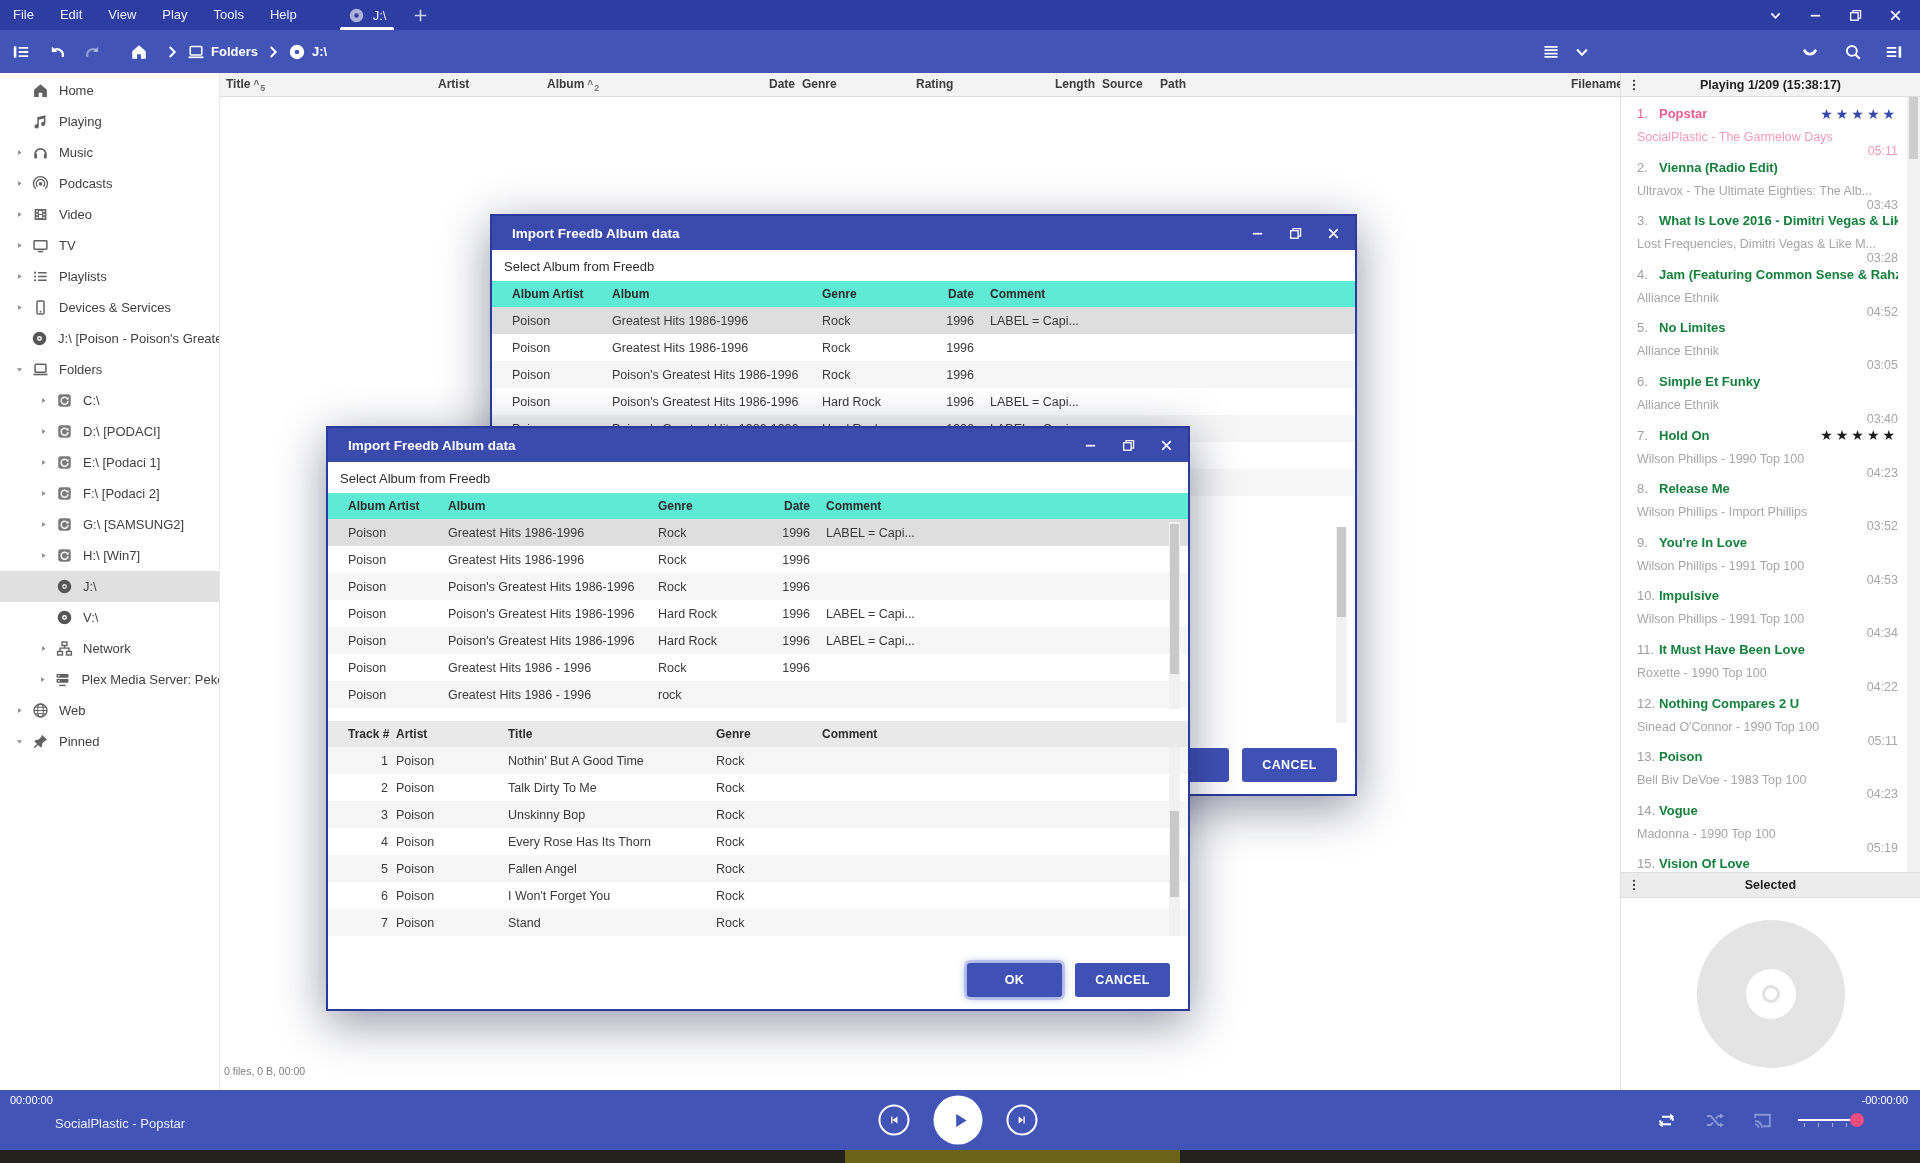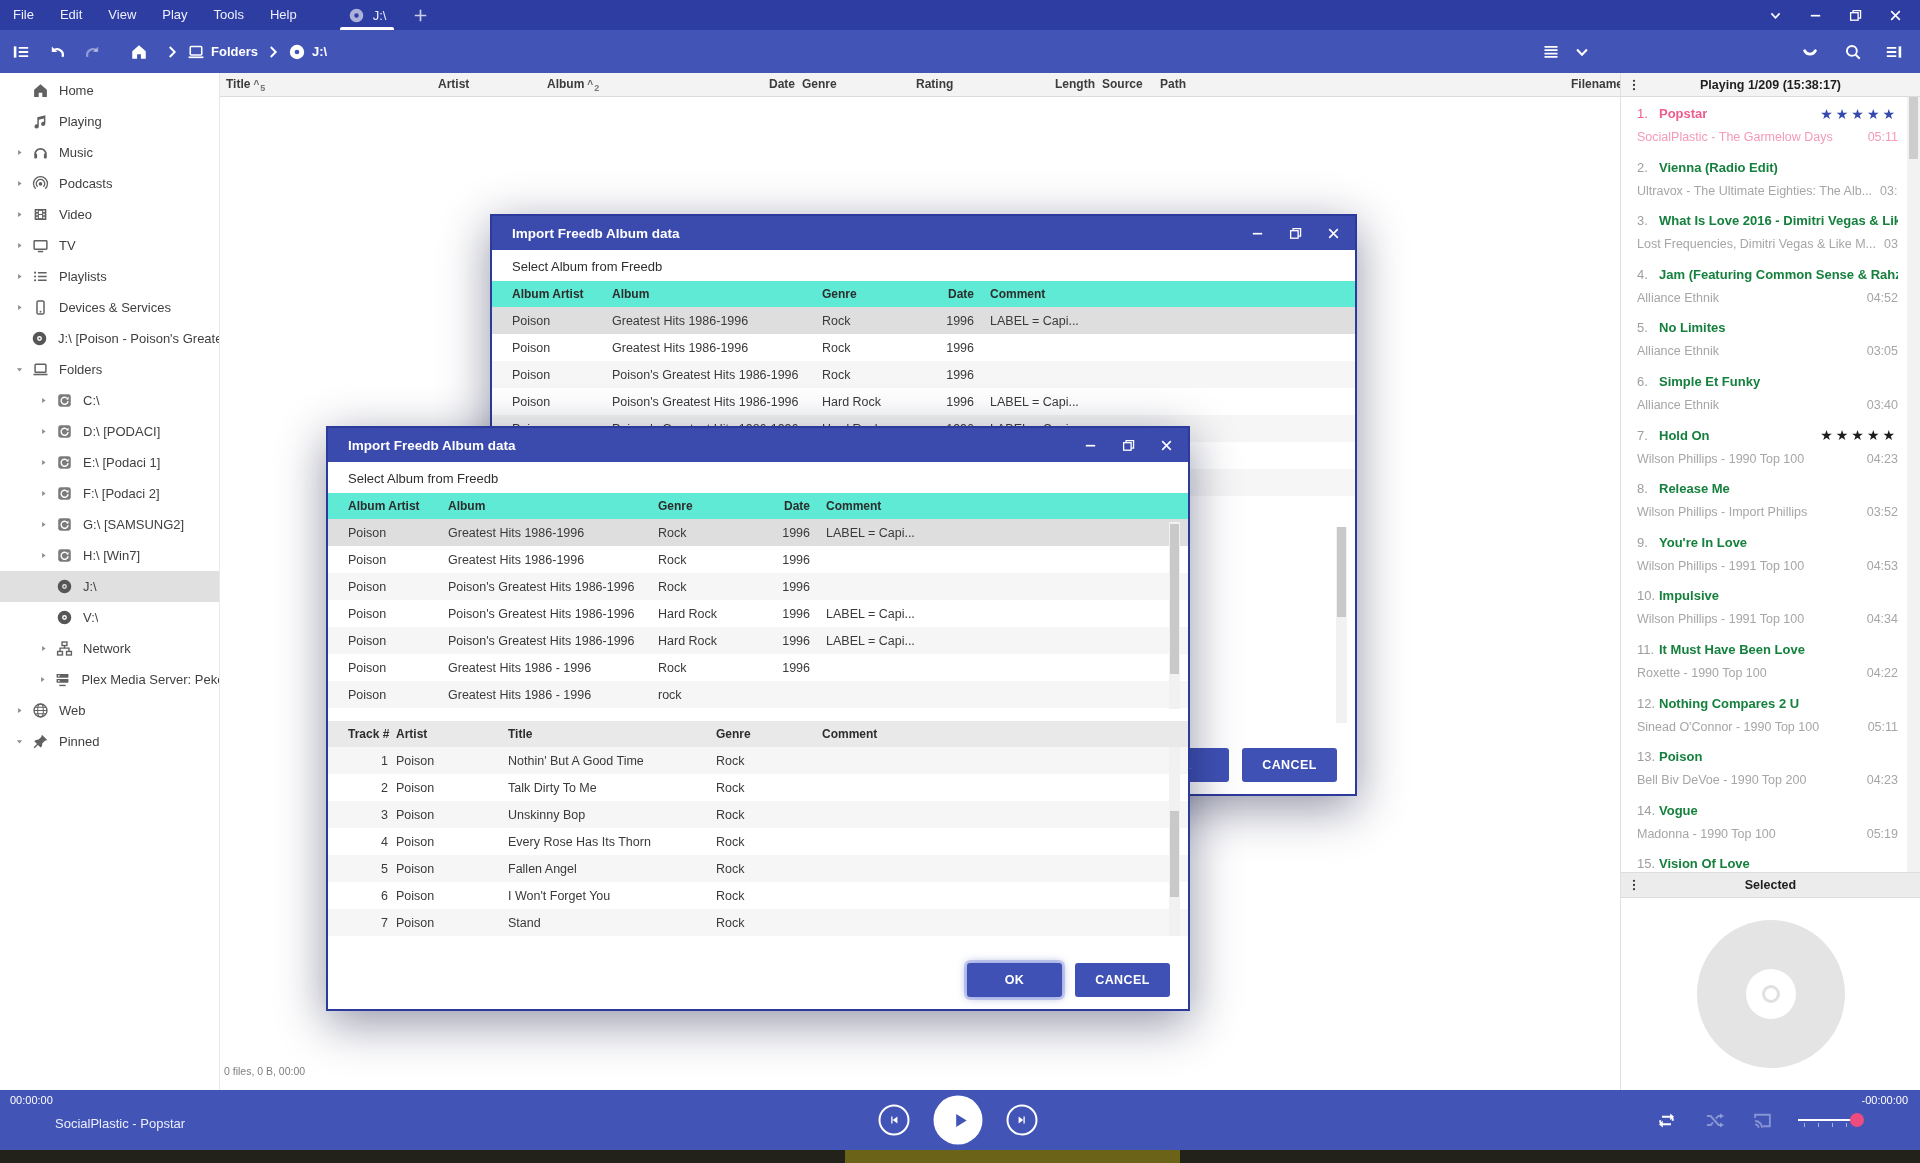--- a/index.html
+++ b/index.html
@@ -66,21 +66,21 @@
   .rp-header .dots{width:26px;display:flex;justify-content:center;color:#3a3a3a;}
   .rp-header .dots svg{width:14px;height:14px;}
   .rp-title{flex:1;text-align:center;font-size:12.5px;font-weight:bold;color:#1e1e1e;margin-right:26px;}
   .playlist{position:absolute;left:0;top:24px;width:287px;height:775px;overflow:hidden;}
   .pl-item{height:53.6px;padding:7px 10px 0 16px;}
   .pl-line1{display:flex;align-items:center;height:19px;white-space:nowrap;overflow:hidden;}
   .pl-num{color:#9e9e9e;font-size:13px;min-width:22px;}
   .pl-title{font-size:13px;font-weight:bold;color:#15803d;overflow:hidden;}
   .pl-stars{margin-left:auto;font-size:14px;letter-spacing:3px;color:#3649ad;flex:none;padding-left:6px;}
   .pl-stars.black{color:#1d1d1d;}
-  .pl-line2{display:flex;margin-top:7px;font-size:12.5px;color:#a6a6a6;white-space:nowrap;overflow:hidden;}
+  .pl-line2{display:flex;margin-top:7px;font-size:12.5px;color:#a6a6a6;white-space:nowrap;overflow:hidden;flex-direction:column;}
   .pl-dur{margin-left:auto;padding-left:8px;}
   .pl-item.playing .pl-num,.pl-item.playing .pl-title{color:#ee5c8d;}
   .pl-item.playing .pl-line2{color:#f49ab8;}
   .rp-scroll{position:absolute;right:0;top:24px;width:13px;height:775px;background:#f2f2f2;}
   .rp-scroll .thumb{margin:0 2px;height:62px;background:#cdcdcd;}
   .rp-selected{position:absolute;left:0;top:799px;right:0;height:26px;background:#ececec;
                border-top:1px solid #ddd;border-bottom:1px solid #ddd;display:flex;align-items:center;}
   .rp-selected .dots{width:26px;display:flex;justify-content:center;color:#3a3a3a;}
   .rp-selected .dots svg{width:14px;height:14px;}
   .rp-selected .sel-title{flex:1;text-align:center;font-size:12.5px;font-weight:bold;color:#1e1e1e;margin-right:26px;}
@@ -115,21 +115,21 @@
 
   
   .dialog{position:absolute;background:#fff;border:2px solid #2c3a9c;box-shadow:0 12px 45px rgba(15,20,60,.45);}
   #dlg-back{left:490px;top:214px;width:867px;height:582px;z-index:40;}
   #dlg-front{left:326px;top:426px;width:864px;height:585px;z-index:50;}
   .dlg-title{height:34px;background:#3a4aad;color:#fff;display:flex;align-items:center;
              padding:0 14px 0 20px;font-size:13.5px;font-weight:bold;}
   .dlg-winbtns{margin-left:auto;display:flex;align-items:center;gap:23px;}
   .dlg-winbtns .wbtn{color:#fff;display:flex;}
   .dlg-winbtns .wbtn svg{width:15px;height:15px;}
-  .dlg-sub{padding:9px 20px 7px;font-size:13px;color:#2e2e2e;}
+  .dlg-sub{padding:9px 12px 7px;font-size:13px;color:#2e2e2e;}
   .arow{display:grid;grid-template-columns:100px 210px 90px 62px 16px 1fr;padding-left:20px;
         height:27px;align-items:center;font-size:12.5px;color:#3a3a3a;white-space:nowrap;}
   .arow.ahead{height:26px;background:#5eead4;font-weight:bold;font-size:12px;color:#2d2d2d;}
   .arow.alt{background:#f6f6f6;}
   .arow.sel{background:#dedede;}
   .arow .c-date{text-align:right;}
   .arow .c-comment{grid-column:6;overflow:hidden;}
   .trow{display:grid;grid-template-columns:40px 8px 112px 208px 106px 1fr;padding-left:20px;
         height:27px;align-items:center;font-size:12.5px;color:#3a3a3a;white-space:nowrap;}
   .trow.thead{height:26px;background:#e9e9e9;font-weight:bold;font-size:12px;color:#2d2d2d;}
@@ -732,21 +732,21 @@
             <span class="pl-artist">Sinead O'Connor - 1990 Top 100</span>
             <span class="pl-dur">05:11</span>
           </div>
         </div>
         <div class="pl-item">
           <div class="pl-line1">
             <span class="pl-num">13.</span>
             <span class="pl-title">Poison</span>
           </div>
           <div class="pl-line2">
-            <span class="pl-artist">Bell Biv DeVoe - 1990 Top 200</span>
+            <span class="pl-artist">Bell Biv DeVoe - 1983 Top 100</span>
             <span class="pl-dur">04:23</span>
           </div>
         </div>
         <div class="pl-item">
           <div class="pl-line1">
             <span class="pl-num">14.</span>
             <span class="pl-title">Vogue</span>
           </div>
           <div class="pl-line2">
             <span class="pl-artist">Madonna - 1990 Top 100</span>

